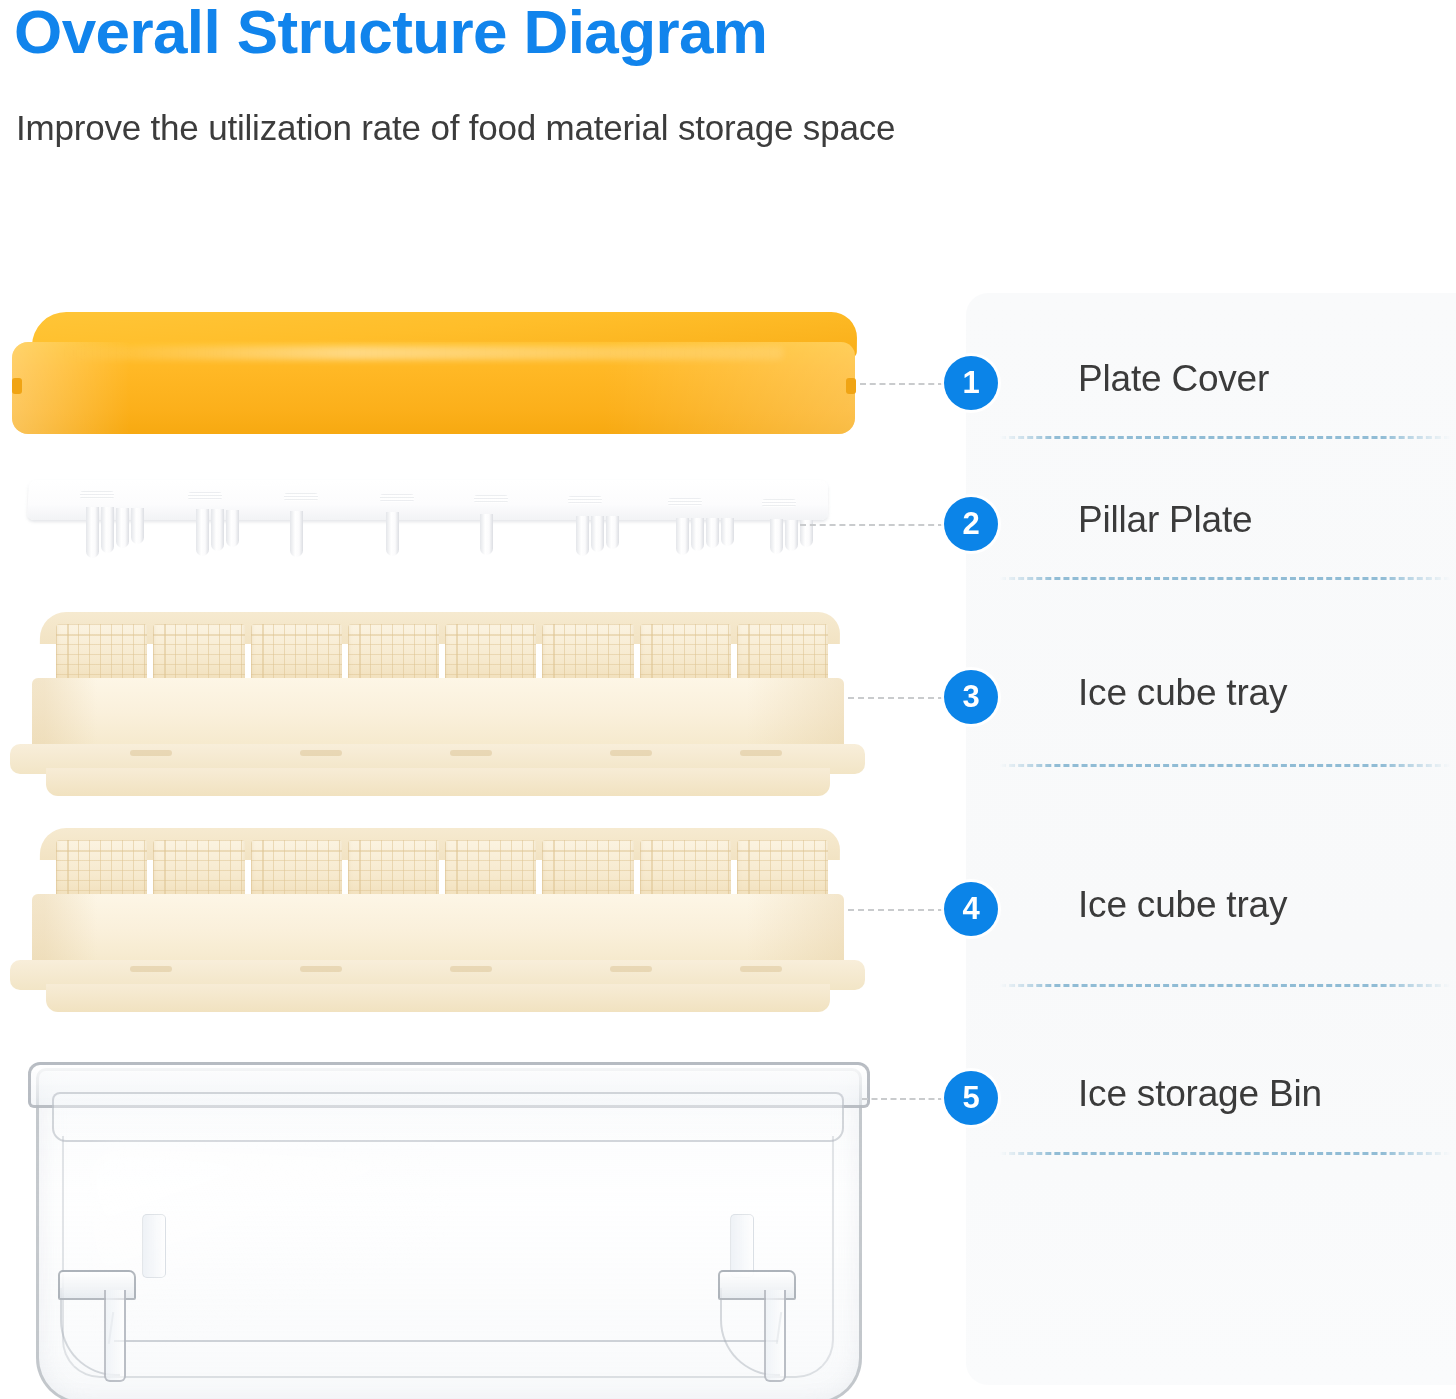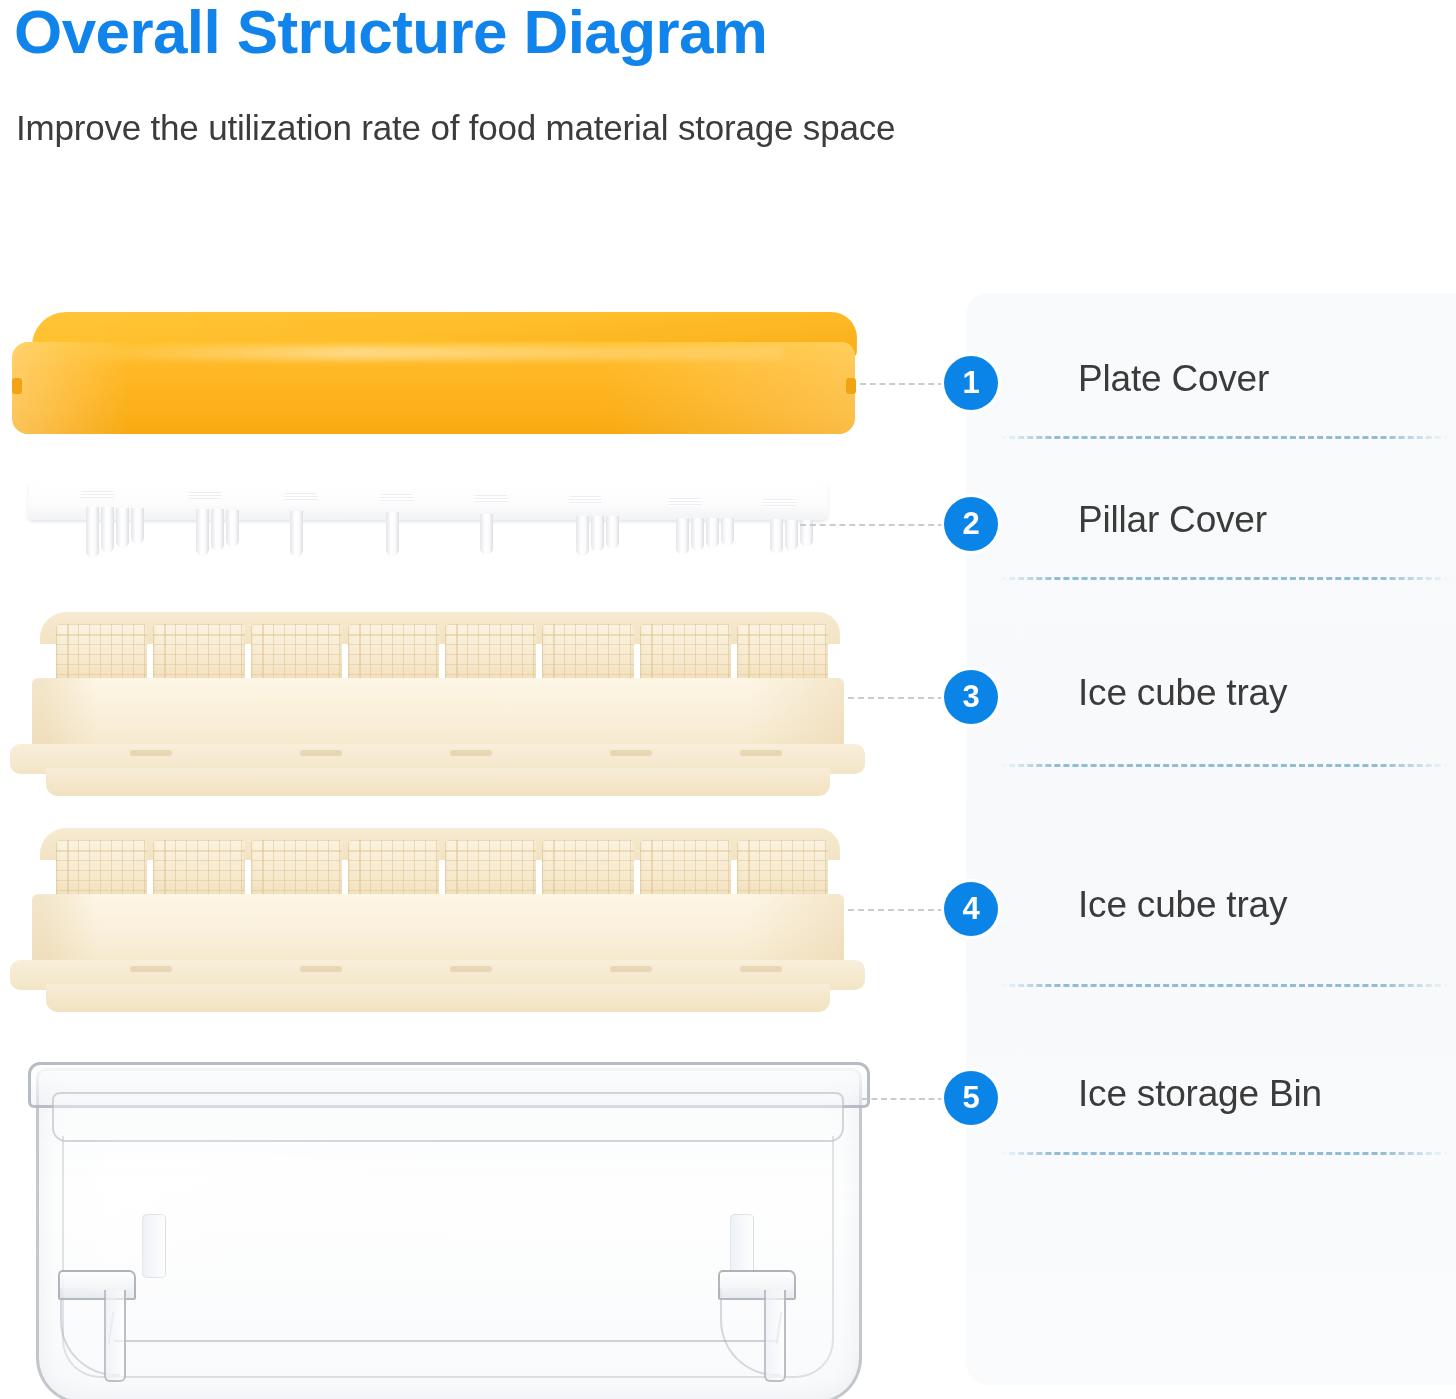--- a/index.html
+++ b/index.html
@@ -389,21 +389,21 @@
 <div id="legend-rows">
     <div class="legend-row" style="top: 0px;">
       <div class="leader" style="left: 860px; width: 84px; top: 383px;"></div>
       <div class="legend-badge" style="left: 944px; top: 356px;">1</div>
       <div class="legend-label" style="left: 1078px; top: 358px;">Plate Cover</div>
       <div class="legend-sep" style="left: 1000px; width: 450px; top: 436px;"></div>
     </div>
     <div class="legend-row" style="top: 0px;">
       <div class="leader" style="left: 800px; width: 144px; top: 524px;"></div>
       <div class="legend-badge" style="left: 944px; top: 497px;">2</div>
-      <div class="legend-label" style="left: 1078px; top: 499px;">Pillar Cover</div>
+      <div class="legend-label" style="left: 1078px; top: 499px;">Pillar Plate</div>
       <div class="legend-sep" style="left: 1000px; width: 450px; top: 577px;"></div>
     </div>
     <div class="legend-row" style="top: 0px;">
       <div class="leader" style="left: 848px; width: 96px; top: 697px;"></div>
       <div class="legend-badge" style="left: 944px; top: 670px;">3</div>
       <div class="legend-label" style="left: 1078px; top: 672px;">Ice cube tray</div>
       <div class="legend-sep" style="left: 1000px; width: 450px; top: 764px;"></div>
     </div>
     <div class="legend-row" style="top: 0px;">
       <div class="leader" style="left: 848px; width: 96px; top: 909px;"></div>

